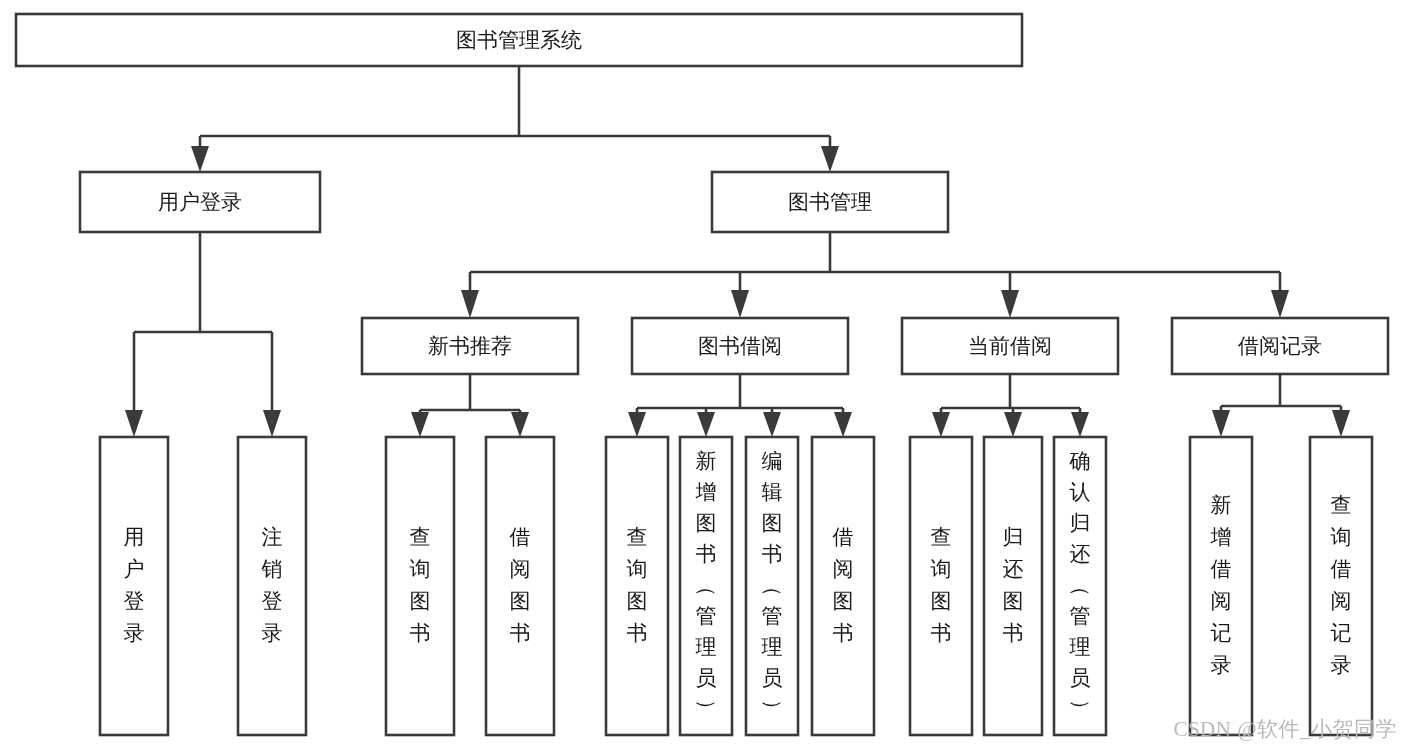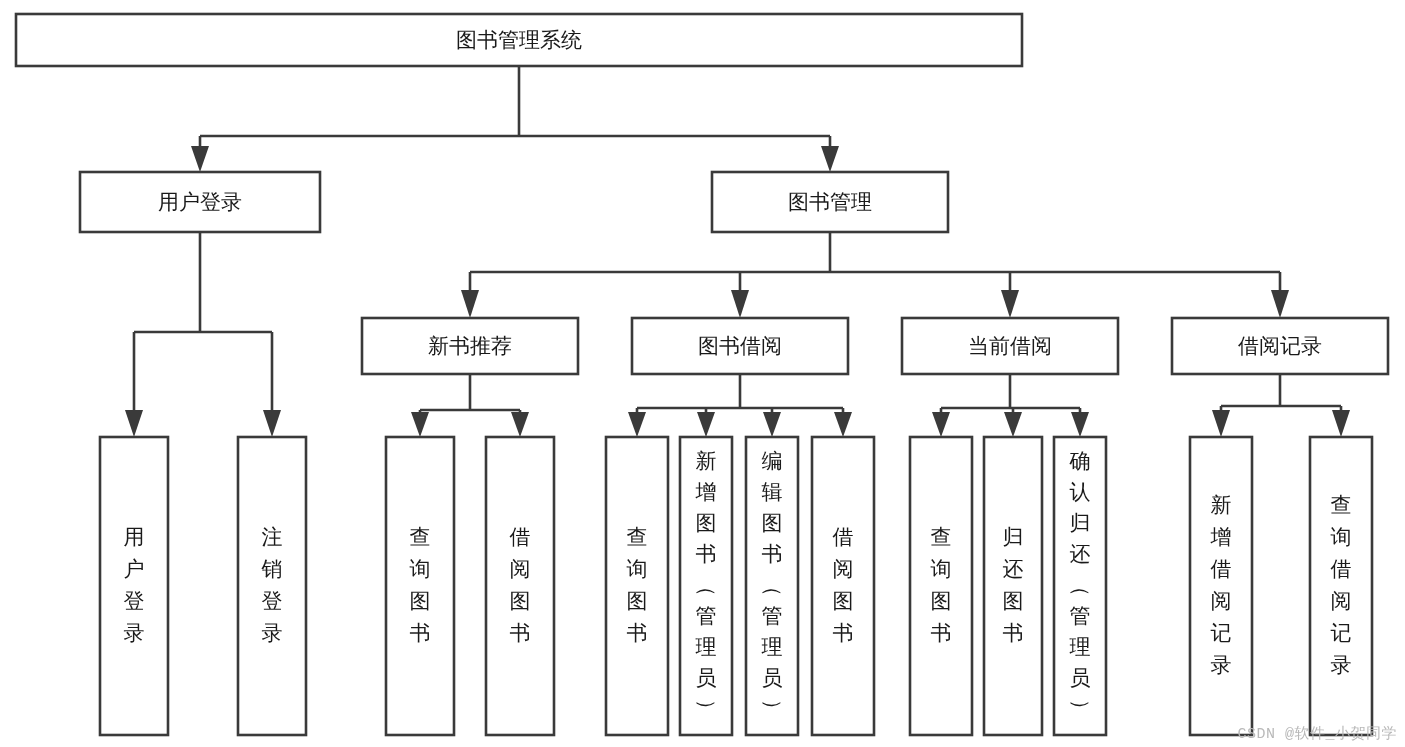--- a/index.html
+++ b/index.html
@@ -26,22 +26,22 @@
   .node-label-vert{
     fill:#1a1a1a;
     font-family:"DejaVu Sans","Liberation Sans",sans-serif;
     font-size:21px;
     text-anchor:middle;
   }
   .watermark{
     position:absolute;
     right:8px;
     bottom:4px;
-    font-family:Liberation Mono, monospace;
-    font-size:15px;
+    font-family:Liberation Serif, serif;
+    font-size:21px;
     color:#b9b9b9;
     letter-spacing:0.5px;
     white-space:nowrap;
     user-select:none;
   }
 </style>
 </head>
 <body>
 
 <div id="stage">

